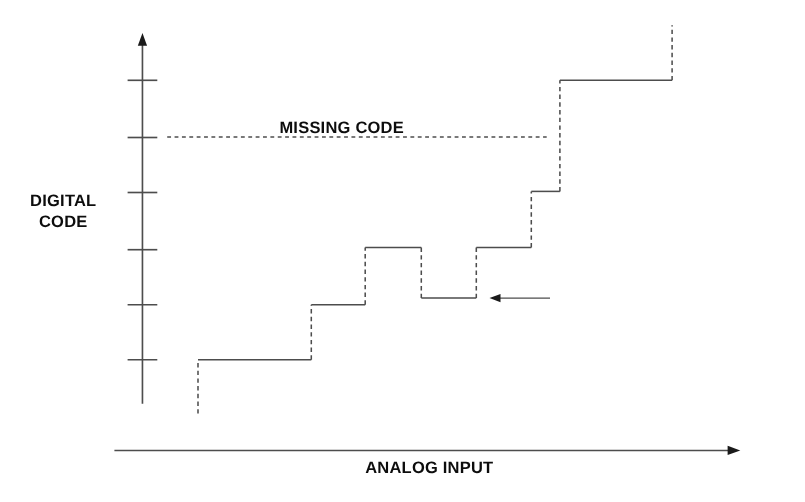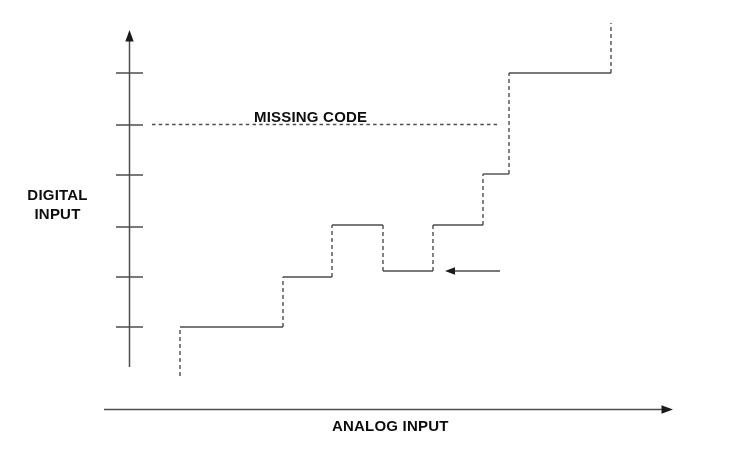--- a/index.html
+++ b/index.html
@@ -14,21 +14,21 @@
   .stage svg { position: absolute; left: 0; top: 0; }
   .label {
     position: absolute;
     font-weight: bold;
     font-size: 15px;
     line-height: 18.6px;
     color: #0d0d0d;
     letter-spacing: 0.2px;
     white-space: nowrap;
   }
-  .ylabel { left: 5px; top: 174px; width: 105px; text-align: center; margin-top: 12px; }
+  .ylabel { left: 5px; top: 174px; width: 105px; text-align: center; }
   .missing { left: 235px; top: 108px; margin-left: 19px; }
   .nonmono { left: 510px; top: 263px; }
   .xlabel  { left: 332px; top: 417px; }
 </style>
 </head>
 <body>
 
 <div class="stage">
   <svg id="diagram-svg" width="732" height="456" viewBox="0 0 732 456">
       <line x1="129.5" y1="40" x2="129.5" y2="367" stroke="#4d4d4d" stroke-width="1.5"></line>
@@ -56,20 +56,20 @@
       <line x1="483" y1="225" x2="483" y2="174" stroke="#4d4d4d" stroke-width="1.4" stroke-dasharray="4 3"></line>
       <line x1="509" y1="174" x2="509" y2="73" stroke="#4d4d4d" stroke-width="1.4" stroke-dasharray="4 3"></line>
       <line x1="611" y1="73" x2="611" y2="23" stroke="#4d4d4d" stroke-width="1.4" stroke-dasharray="4 3"></line>
       <line x1="152" y1="124.5" x2="497" y2="124.5" stroke="#4d4d4d" stroke-width="1.4" stroke-dasharray="3.5 3.2"></line>
       <line x1="452" y1="271" x2="500" y2="271" stroke="#4d4d4d" stroke-width="1.3"></line>
       <polygon points="445,271 455,267.3 455,274.7" fill="#1a1a1a"></polygon>
     </svg>
 
   <div class="label ylabel">
     <div>DIGITAL</div>
-    <div>INPUT</div>
+    <div>CODE</div>
   </div>
 
   <div class="label missing">MISSING CODE</div>
 
 
   <div class="label xlabel">ANALOG INPUT</div>
 </div>
 
 </body></html>

